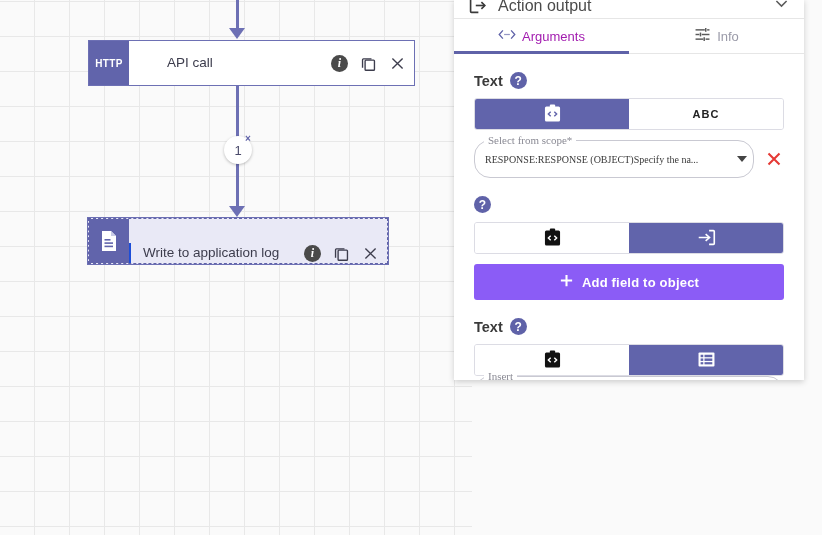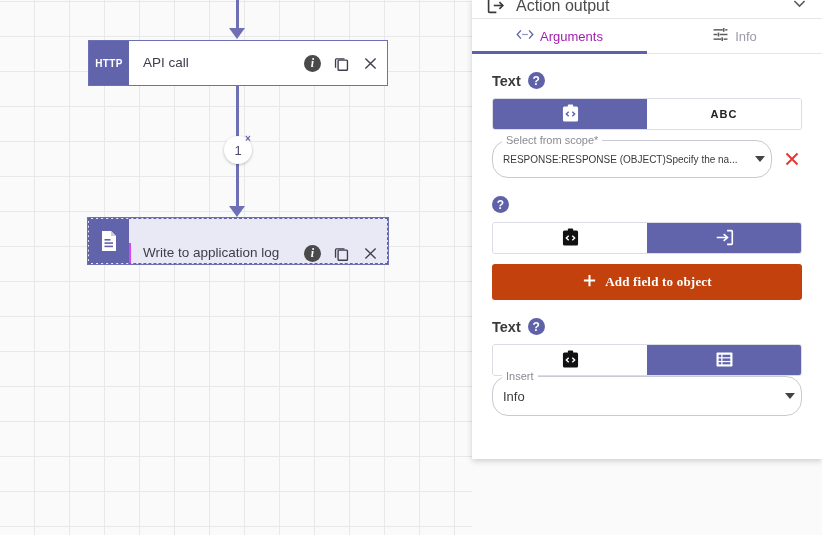--- a/index.html
+++ b/index.html
@@ -98,21 +98,21 @@
     flex: 1;
     display: flex;
     align-items: center;
     padding: 0 8px 0 12px;
     background: #ffffff;
     border-left: 2px solid #ffffff;
     min-width: 0;
   }
   .node.selected .node-body {
     background: #e9e9f6;
-    border-left: 2px solid #d946ef;
+    border-left: 2px solid #1d4ed8;
     margin-top: 24px;
   }
   .node-title {
     flex: 1;
     font-size: 13.5px;
     color: #3c3c4c;
     line-height: 16px;
     padding-right: 16px;
     word-wrap: break-word;
   }
@@ -139,24 +139,24 @@
     font-family: "Liberation Serif", serif;
     display: flex;
     align-items: center;
     justify-content: center;
     line-height: 1;
   }
 
   
   #panel {
     position: absolute;
-    left: 472px;
+    left: 454px;
     top: -1px;
     width: 350px;
-    height: 460px;
+    height: 381px;
     background: #ffffff;
     box-shadow: 0 2px 6px rgba(0,0,0,0.18);
     box-sizing: border-box;
     overflow: hidden;
   }
 
   .accordion-row {
     display: flex;
     align-items: center;
     height: 48px;
@@ -272,20 +272,21 @@
     position: relative;
     border: 1px solid #c9c9d2;
     border-radius: 16px;
     height: 38px;
     display: flex;
     align-items: center;
     padding: 0 6px 0 10px;
     box-sizing: border-box;
     cursor: pointer;
     background: #fff;
+    font-family: Liberation Serif, serif;
   }
   .outlined-select .legend {
     position: absolute;
     top: -7px; left: 9px;
     background: #ffffff;
     padding: 0 4px;
     font-size: 11px;
     color: #8a8a94;
   }
   .outlined-select .sel-value {
@@ -301,50 +302,49 @@
     border-left: 5px solid transparent;
     border-right: 5px solid transparent;
     border-top: 6px solid #444;
     flex: 0 0 auto;
     margin-left: 4px;
   }
 
   .primary-btn {
     margin-top: 10px;
     height: 36px;
-    background: #c2410c;
+    background: #8b5cf6;
     color: #ffffff;
     display: flex;
     align-items: center;
     justify-content: center;
     gap: 8px;
     font-size: 13px;
     font-weight: bold;
     border-radius: 3px;
     cursor: pointer;
     letter-spacing: 0.2px;
-    font-family: Liberation Serif, serif;
   }
 
   .full-select {
     margin-top: 0;
     width: 100%;
   }
   .full-select .sel-value { font-size: 13px; color: #3c3c3c; }
   .full-select { height: 40px; }
 </style>
 </head>
 <body>
 
 <div id="canvas">
 
   <div class="edge-line" style="left:236px; top:-10px; height:40px;"></div>
   <div class="edge-arrow" style="left:229px; top:28px;"></div>
 
-  <div class="node" style="left:88px; top:40px; width:300px;">
+  <div class="node" style="left:88px; top:40px; width:327px;gap:24px;">
     <div class="node-badge">
       <span class="node-badge-text">HTTP</span>
     </div>
     <div class="node-body">
       <div class="node-title">API call</div>
       <div class="node-actions">
         <span class="icon-btn">
           <span class="info-circle">i</span>
         </span>
         <span class="icon-btn">

